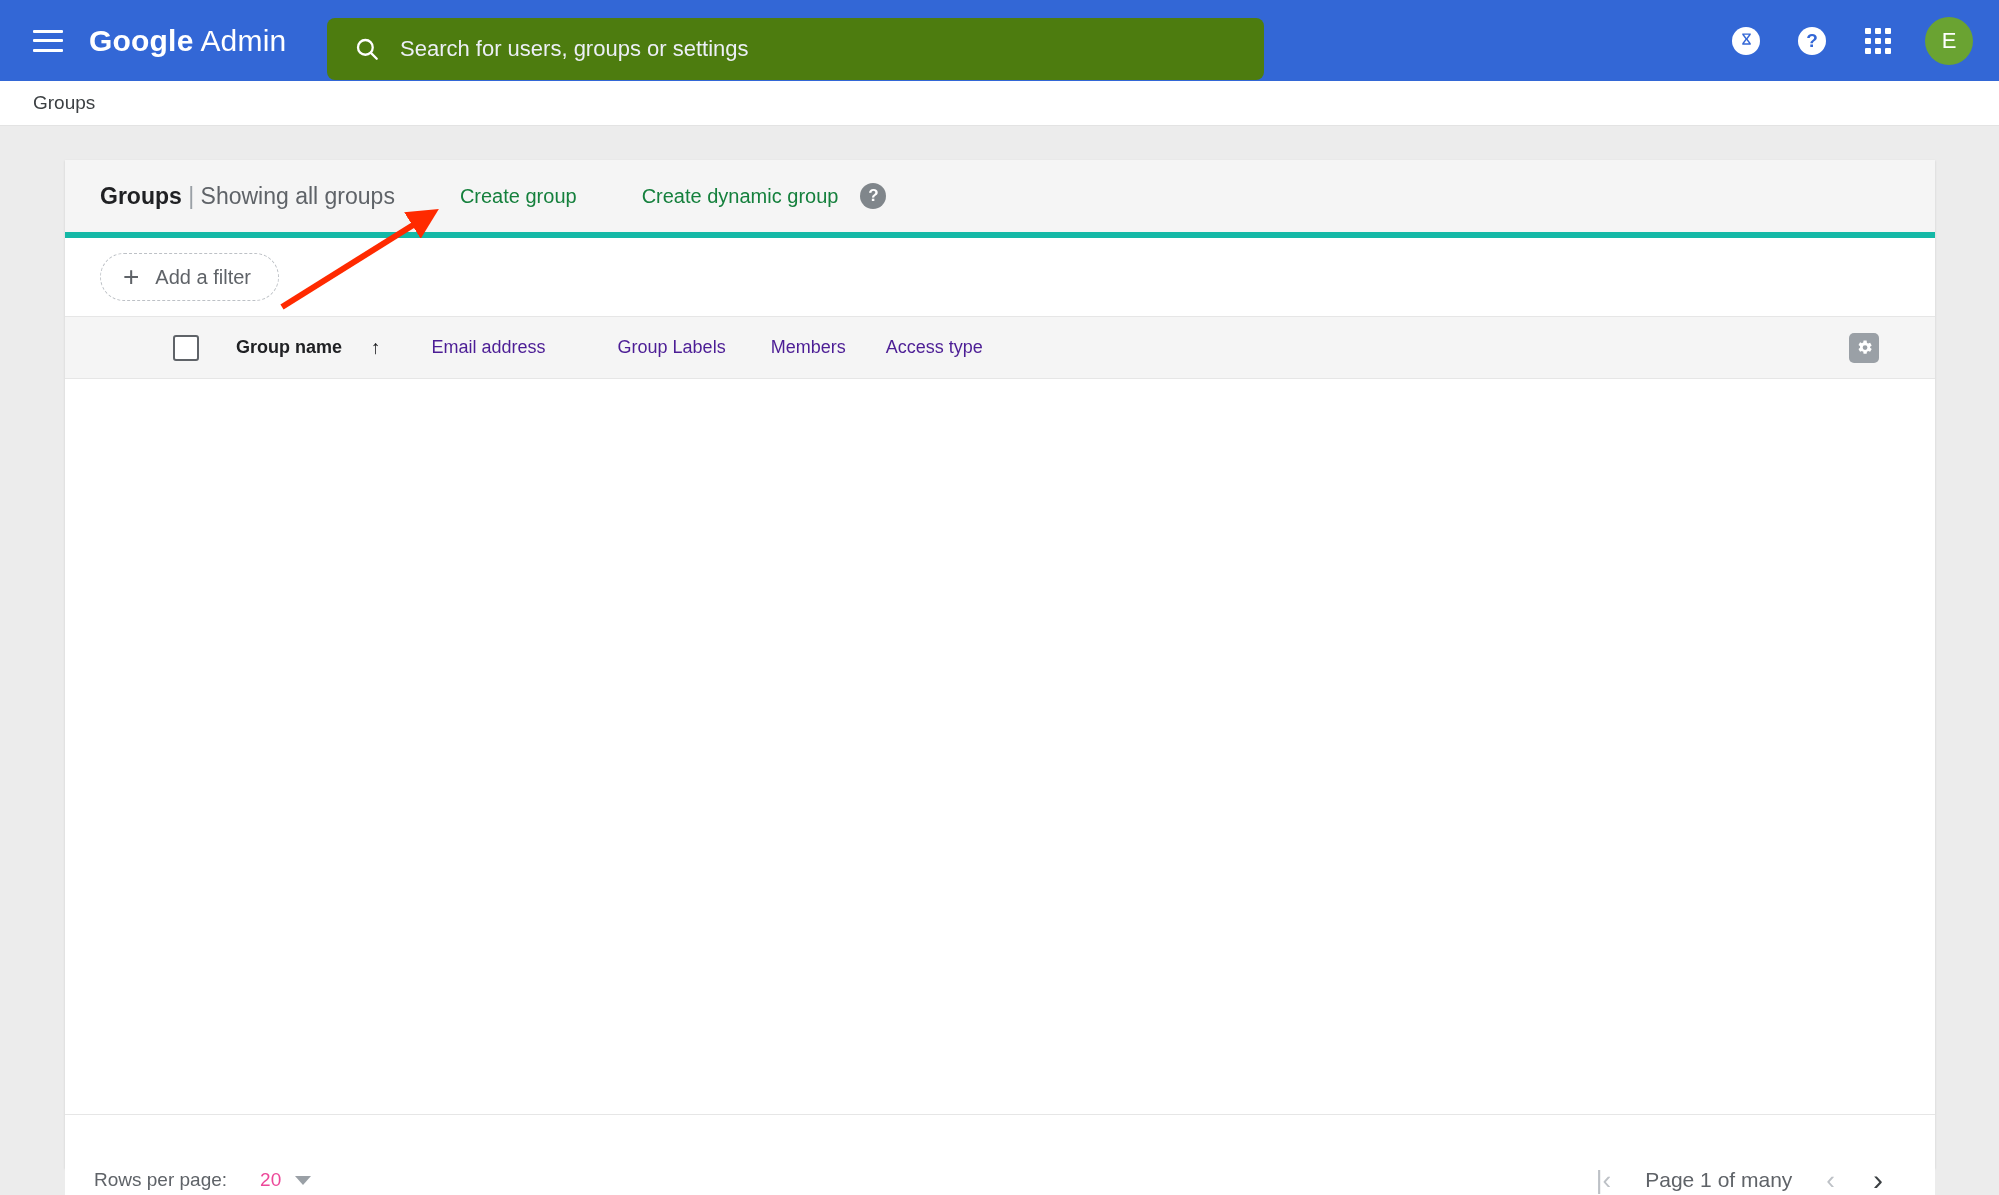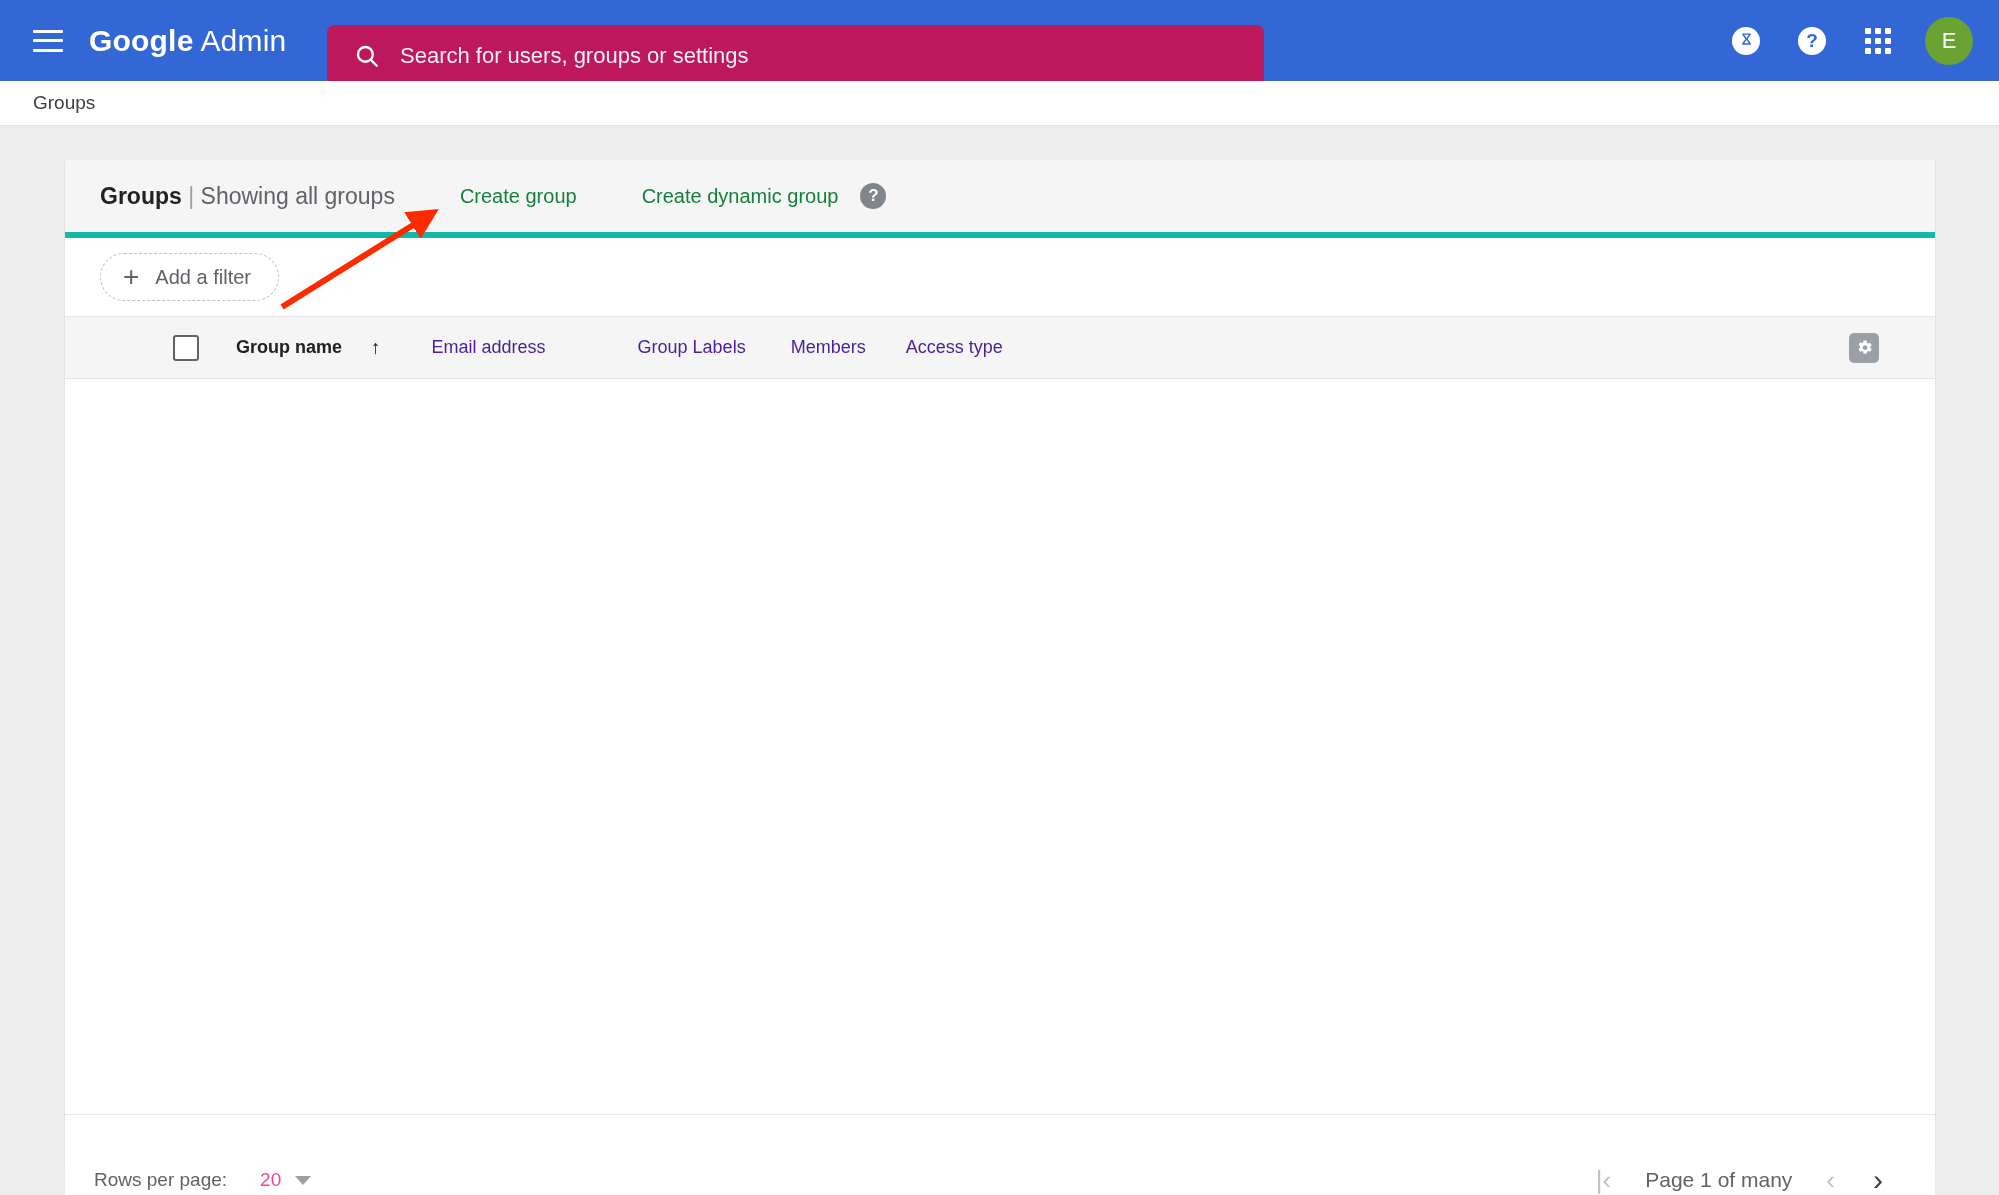--- a/index.html
+++ b/index.html
@@ -23,23 +23,23 @@
     display: flex; flex-direction: column; justify-content: space-between;
     cursor: pointer;
   }
   .hamburger span { display: block; height: 3px; width: 30px; background: #fff; border-radius: 1px; }
 
   .brand { font-size: 30px; color: #fff; letter-spacing: .2px; white-space: nowrap; }
   .brand .g { font-weight: 700; }
   .brand .a { font-weight: 400; }
 
   .searchwrap {
-    position: absolute; left: 327px; top: 25px;
+    position: absolute; left: 327px; top: 18px;
     width: 937px; height: 62px;
-    background: #be185d; border-radius: 8px;
+    background: #4d7c0f; border-radius: 8px;
     display: flex; align-items: center;
     cursor: text;
   }
   .search-icon { margin-left: 27px; margin-right: 20px; display: flex; }
   .search-ph { font-size: 22px; color: #eceff6; }
 
   .topright {
     position: absolute; right: 0; top: 0; height: 81px;
     display: flex; align-items: center; gap: 0;
   }
@@ -228,21 +228,21 @@
     </div>
   </div>
 
   <div class="table-head">
     <div class="chkbox"></div>
     <div class="col primary" style="margin-left:37px;gap:16px;">
       <span>Group name</span>
       <span class="sort-arrow">↑</span>
     </div>
     <div class="col" style="margin-left:51px;">Email address</div>
-    <div class="col" style="margin-left:92px;text-align:center;">Group Labels</div>
+    <div class="col" style="margin-left:72px;text-align:center;">Group Labels</div>
     <div class="col" style="margin-left:45px;">Members</div>
     <div class="col" style="margin-left:40px;">Access type</div>
     <div class="gear">
       <svg width="19" height="19" viewBox="0 0 24 24" fill="#ffffff">
         <path d="M19.1 12.9a7.5 7.5 0 000-1.8l2-1.6-2-3.4-2.4 1a7.3 7.3 0 00-1.6-.9L14.7 3h-3.9l-.4 2.6c-.6.2-1.1.5-1.6.9l-2.4-1-2 3.4 2 1.6a7.5 7.5 0 000 1.8l-2 1.6 2 3.4 2.4-1c.5.4 1 .7 1.6.9l.4 2.6h3.9l.4-2.6c.6-.2 1.1-.5 1.6-.9l2.4 1 2-3.4-2-1.6zM12.7 15a3 3 0 110-6 3 3 0 010 6z"></path>
       </svg>
     </div>
   </div>
 
   <div class="table-body"></div>

